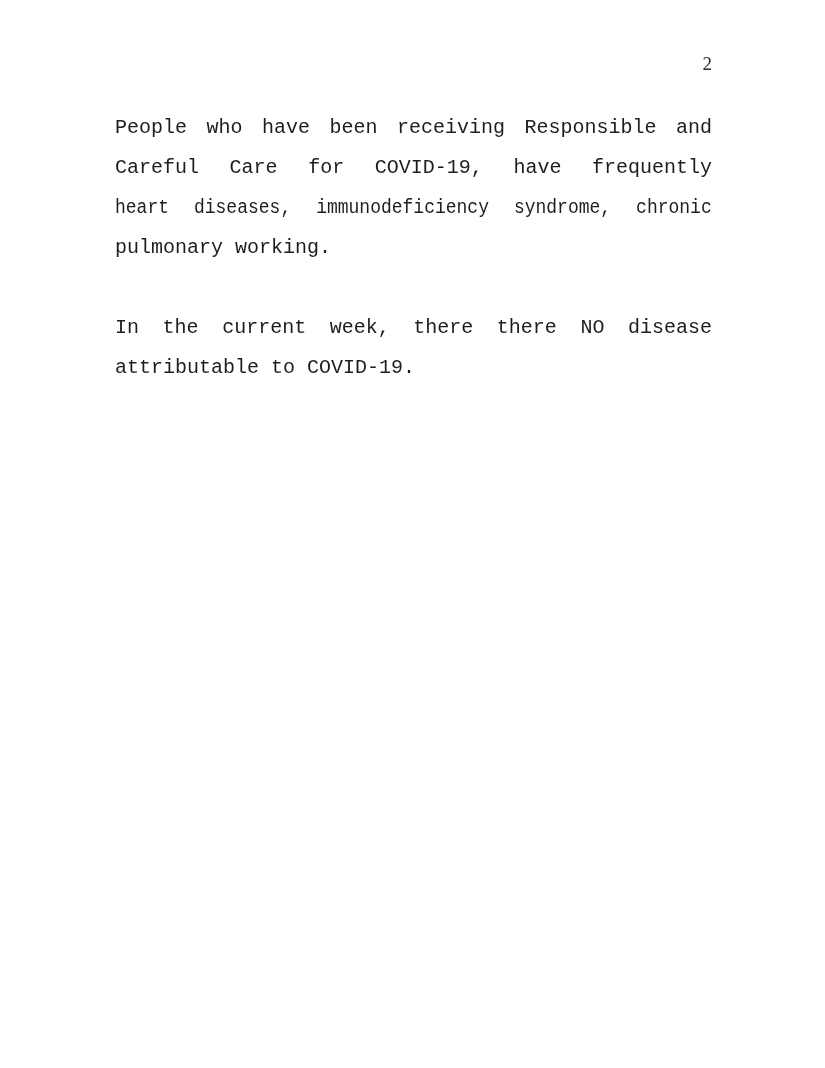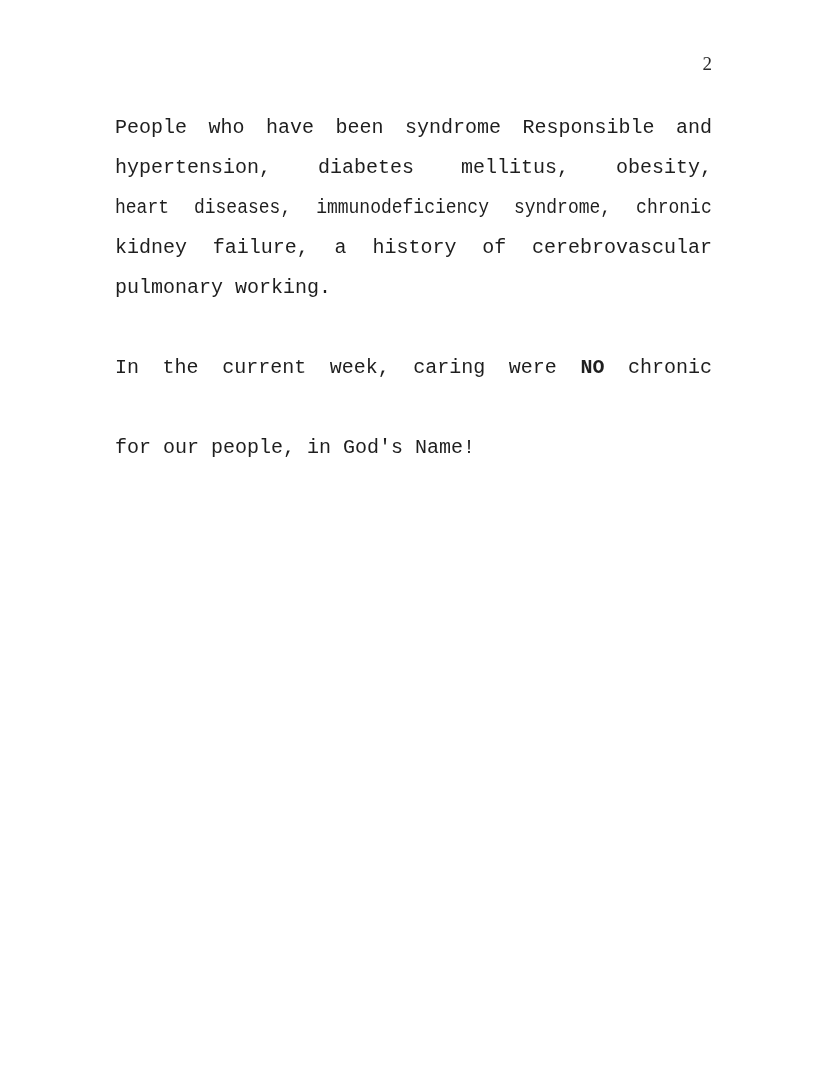--- a/index.html
+++ b/index.html
@@ -48,38 +48,37 @@
   }
   .line.last {
     text-align-last: left;
   }
   .line.condensed {
     width: 663px;
     transform: scaleX(0.9);
     transform-origin: 0 50%;
   }
   .bold {
-    font-weight: bold;
+    font-weight: normal;
   }
 </style>
 </head>
 <body>
 
 <div class="page">
   <div class="page-number">2</div>
   <div class="content">
       <div class="paragraph">
-        <div class="line"><span>People who have been syndrome Responsible and</span></div>
-        <div class="line"><span>hypertension, diabetes mellitus, obesity,</span></div>
+        <div class="line"><span>People who have been receiving Responsible and</span></div>
+        <div class="line"><span>Careful Care for COVID-19, have frequently</span></div>
         <div class="line condensed"><span>heart diseases, immunodeficiency syndrome, chronic</span></div>
-        <div class="line"><span>kidney failure, a history of cerebrovascular</span></div>
         <div class="line last"><span>pulmonary working.</span></div>
       </div>
       <div class="paragraph">
-        <div class="line"><span>In the current week, caring were </span><span class="bold">NO</span><span> chronic</span></div>
+        <div class="line"><span>In the current week, there there </span><span class="bold">NO</span><span> disease</span></div>
+        <div class="line last"><span>attributable to COVID-19.</span></div>
       </div>
       <div class="paragraph">
       </div>
       <div class="paragraph">
-        <div class="line last"><span>for our people, in God's Name!</span></div>
       </div>
     </div>
 </div>
 
 </body></html>

